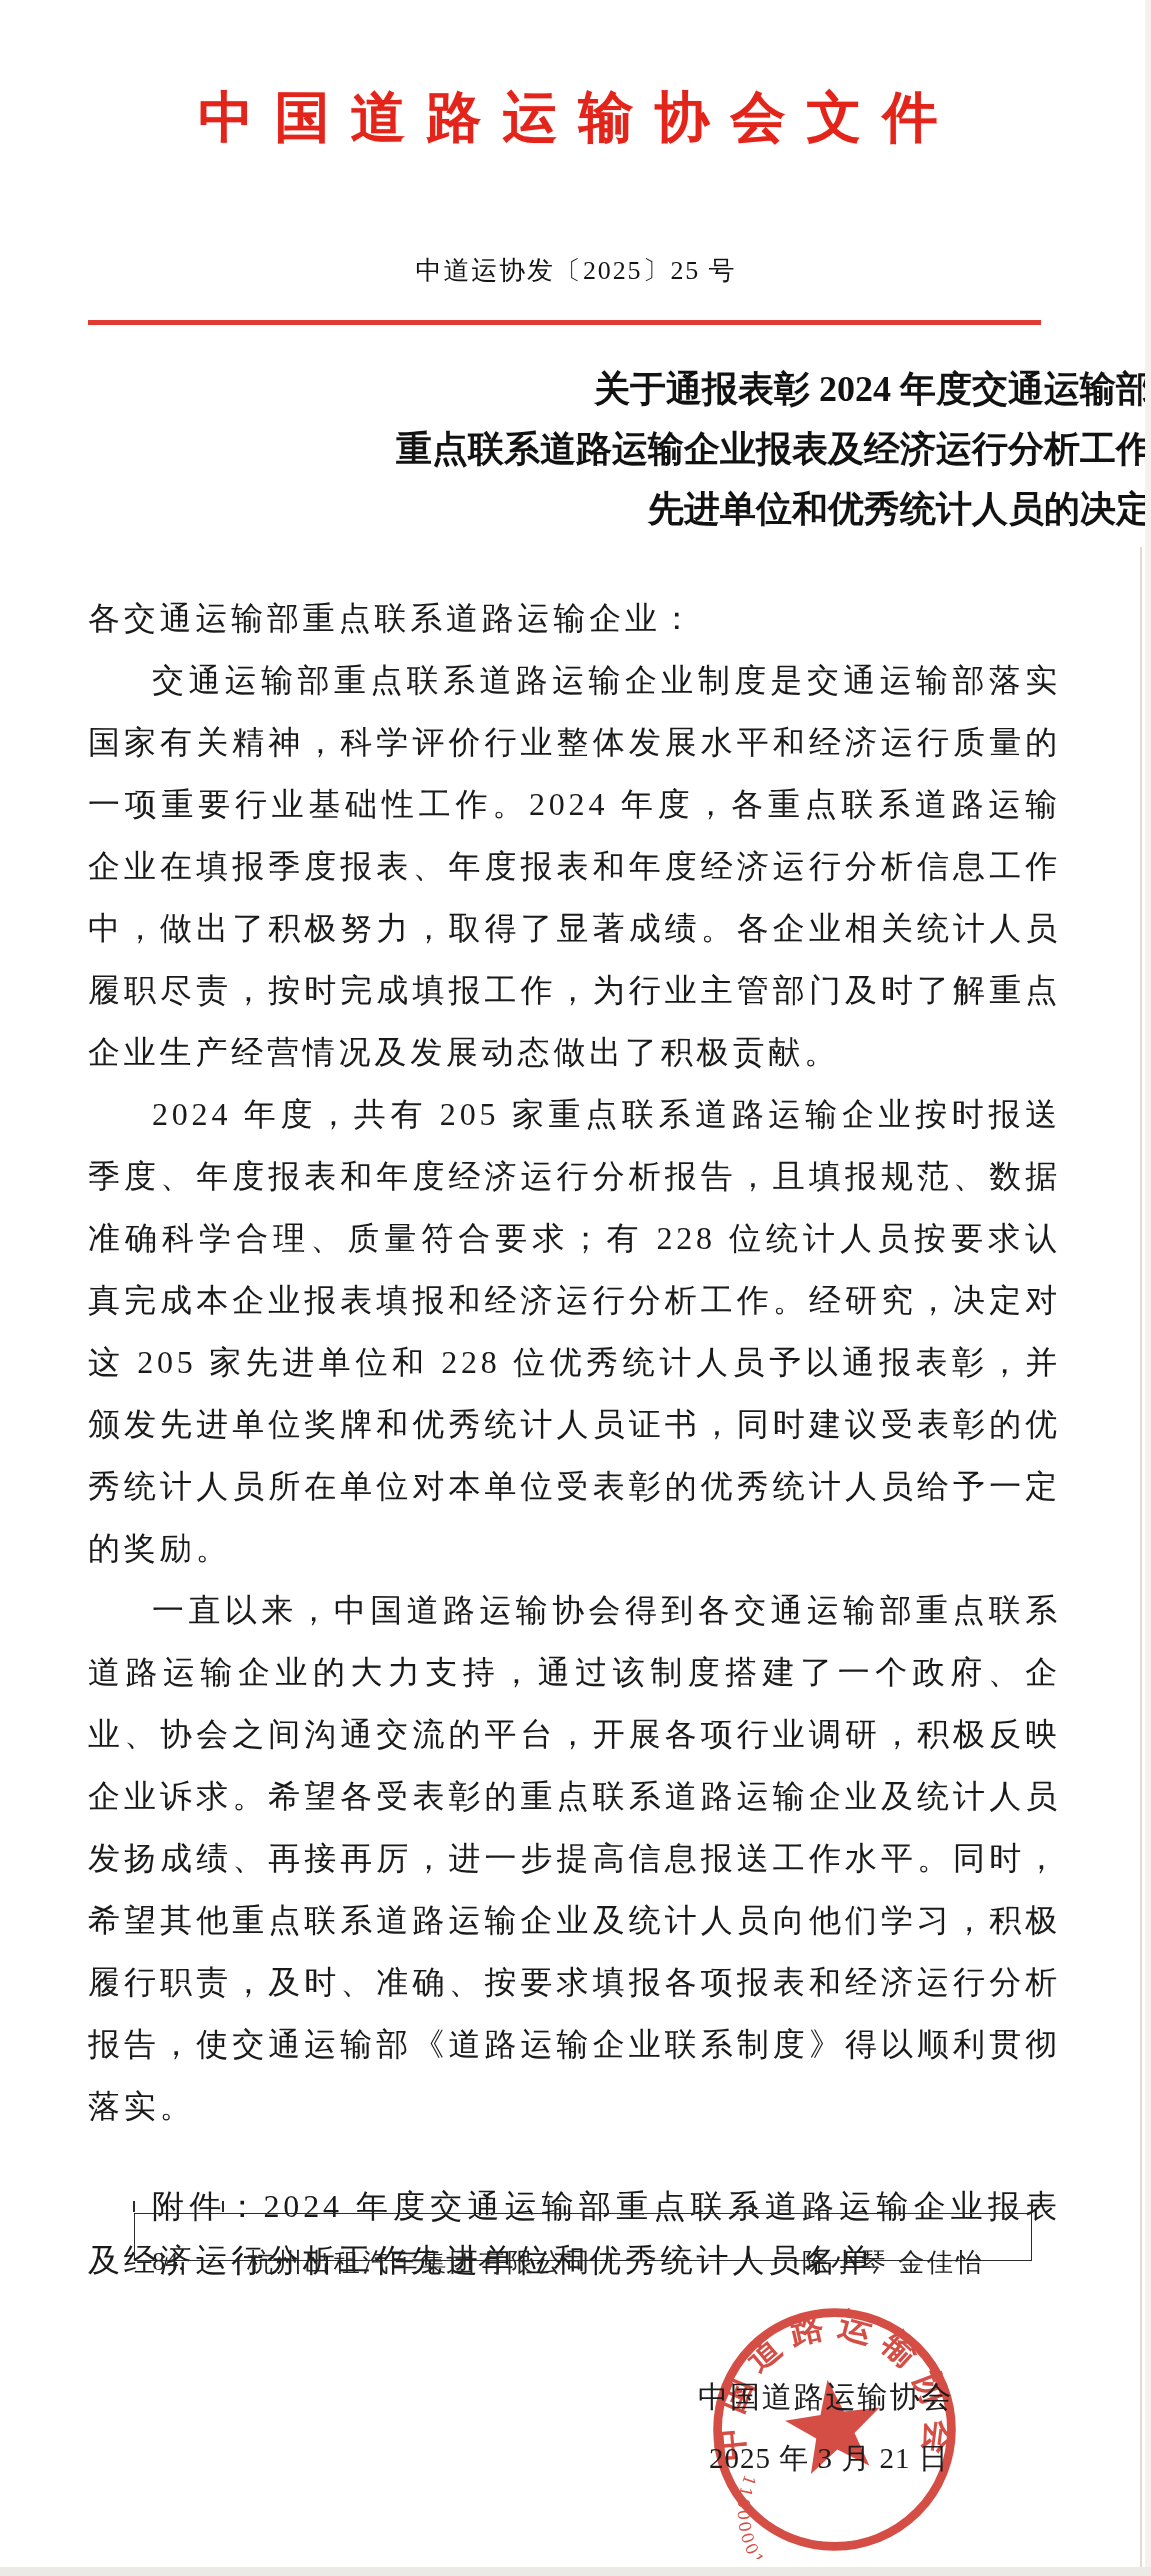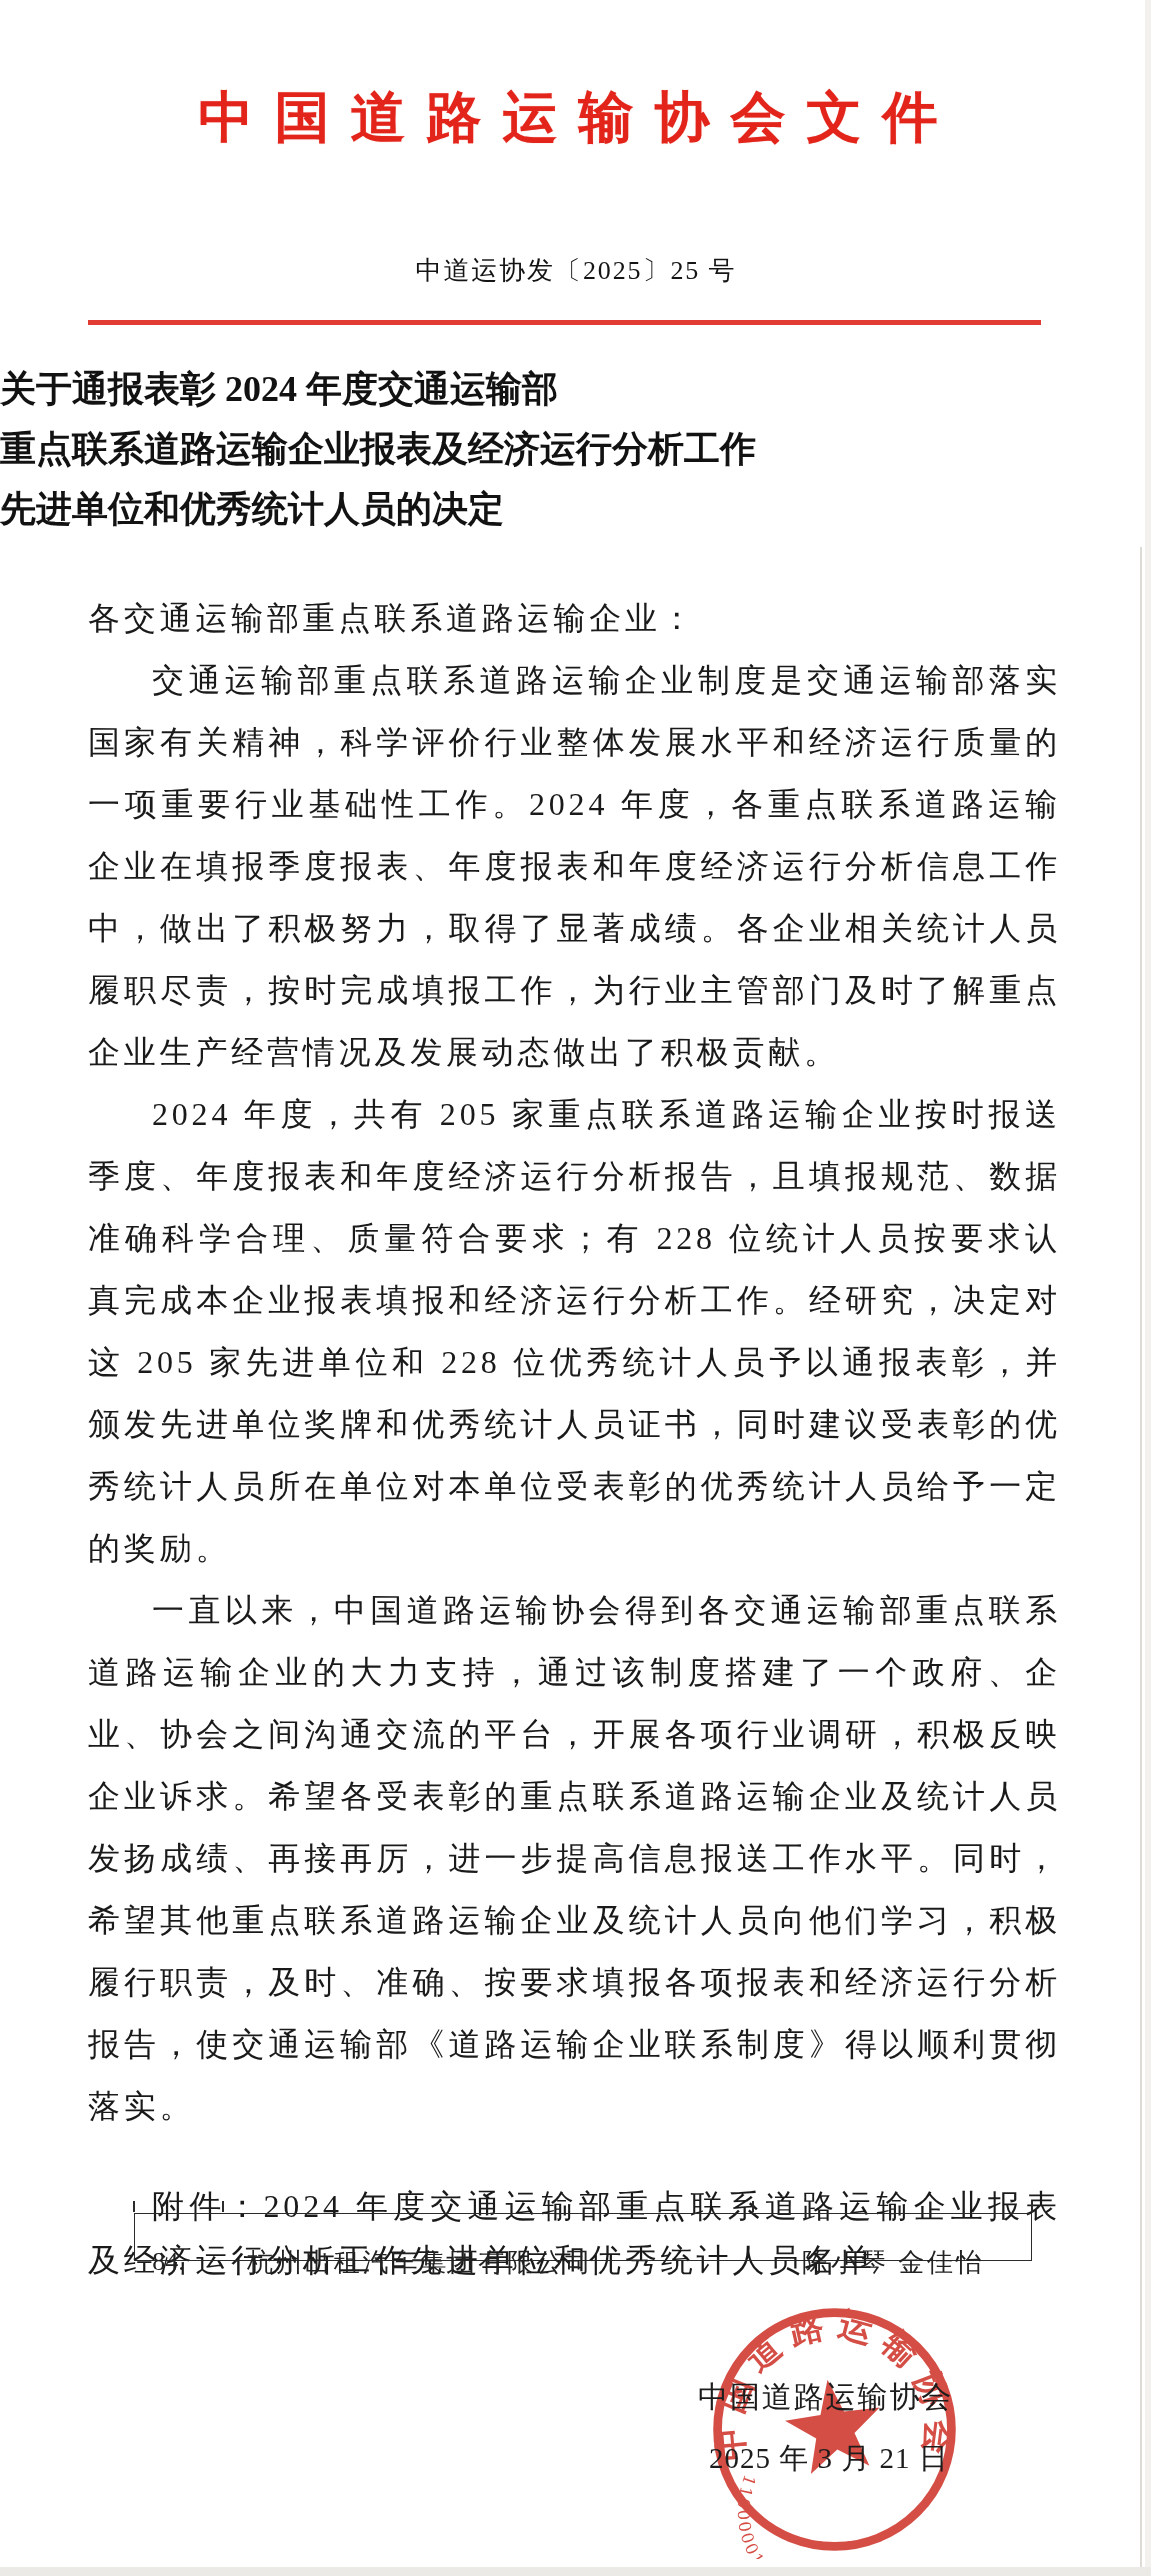--- a/index.html
+++ b/index.html
@@ -24,21 +24,21 @@
     position:absolute;top:253px;left:0;width:1152px;
     text-align:center;
     font-size:26px;letter-spacing:1.9px;color:#141414;
   }
   .red-rule{
     position:absolute;left:88px;top:320px;width:953px;height:4.8px;
     background:#e13b33;
   }
   .doc-title{
     position:absolute;top:359px;left:0;width:1152px;
-    text-align:left;font-size:36px;font-weight:700;
+    text-align:right;font-size:36px;font-weight:700;
     line-height:60px;color:#121212;
   }
   .body-text{
     position:absolute;left:88px;top:587px;width:973px;
     font-size:32px;line-height:62px;letter-spacing:3.8px;
     text-align:justify;color:#1a1a1a;
   }
   .body-text p{margin:0;}
   .body-text p.indent{text-indent:2em;}
   .attachment{margin-top:42px !important;line-height:54px !important;text-indent:2em;}

